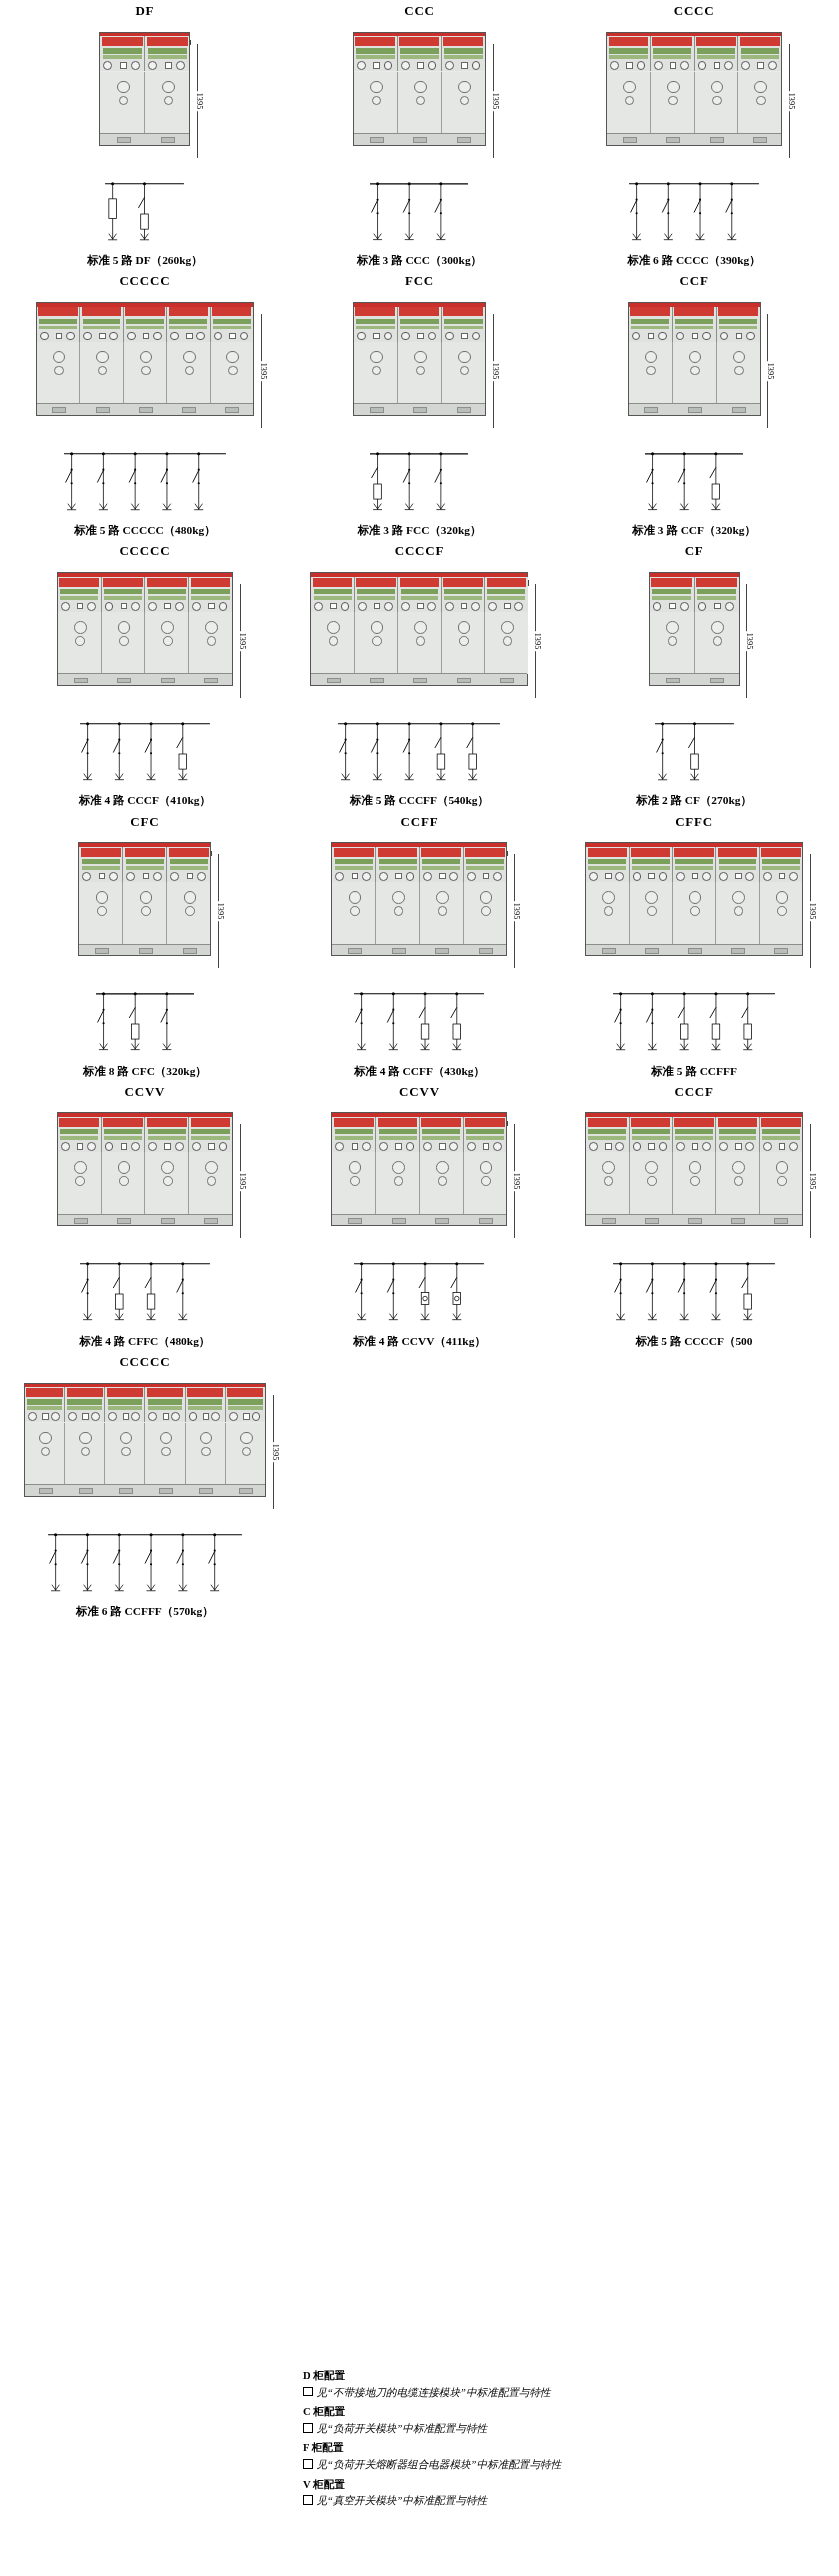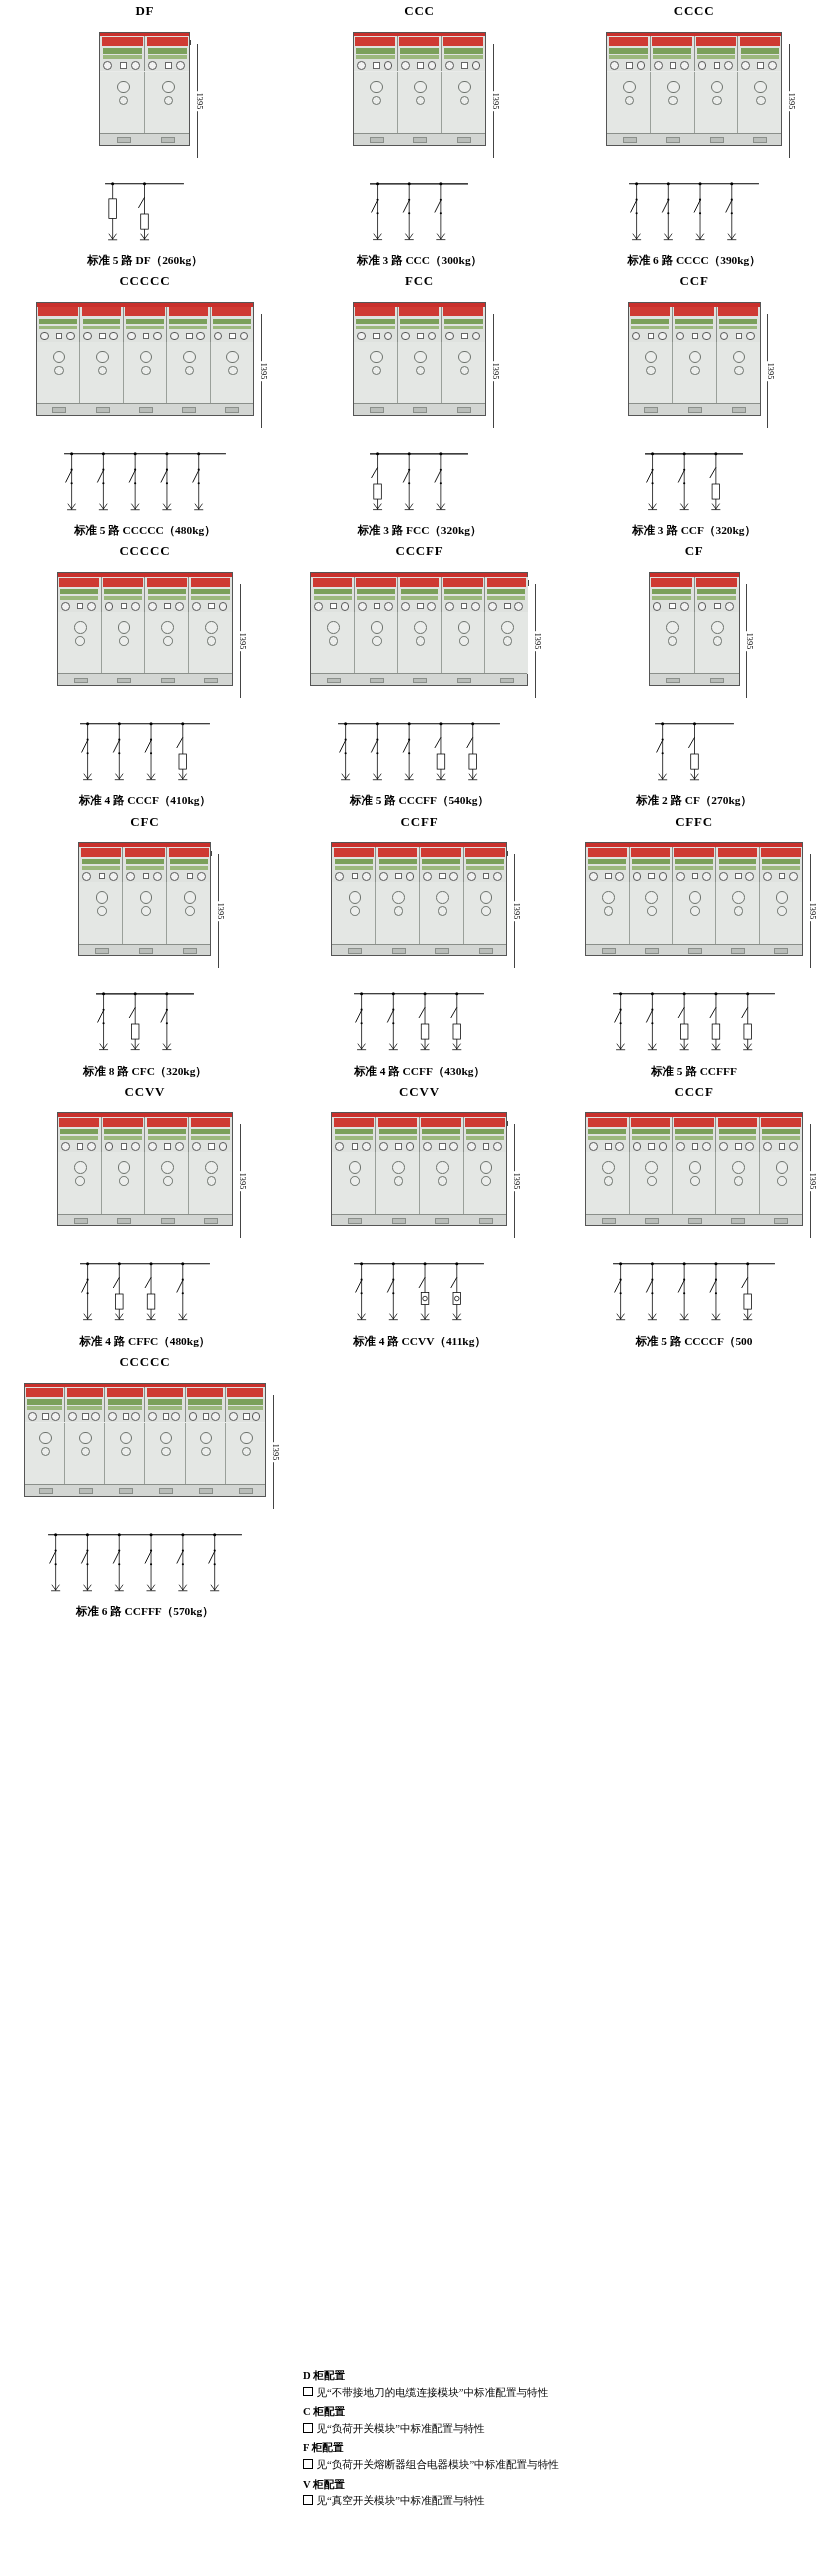--- a/index.html
+++ b/index.html
@@ -111,21 +111,21 @@
   .schem{position:absolute;left:0;right:0;bottom:0;height:72px;}
   .schem svg{display:block;margin:0 auto;}
 
   
   .legend{
     position:absolute;
     font-size:10.6px;
     line-height:16.6px;
   }
   .legend .lg-title{font-weight:bold;margin-top:3px;}
-  .legend .lg-item{white-space:nowrap;}
+  .legend .lg-item{white-space:nowrap;font-style:italic;}
   .legend .box{
     display:inline-block;width:7.6px;height:7.6px;border:0.8px solid #000;
     margin-right:3.8px;vertical-align:-0.8px;
   }
 </style>
 </head>
 <body>
 
 <div class="sheet">
   <div class="grid" id="grid">
@@ -807,21 +807,21 @@
               <rect x="139" y="46" width="10" height="20" fill="#fff" stroke="#000" stroke-width="1"></rect>
               <path d="M 139 72 L 144 79 L 149 72" fill="none" stroke="#000" stroke-width="1"></path>
               <line x1="138" y1="80" x2="150" y2="80" stroke="#000" stroke-width="1"></line>
               <circle cx="144" cy="6" r="2" fill="#000"></circle>
             </svg>
           </div>
      </div>
      <div class="caption">标准 4 路 CCCF（410kg）</div>
       </div>
       <div class="cell">
-        <div class="title">CCCFF</div>
+        <div class="title">CCCCF</div>
      <div class="drawing">
        <div class="cab-wrap" style="width:218px;height:127px;">
       <div class="dimtop">
         <span>1665</span>
         <i class="dimline"></i>
       </div>
       <div class="cab" style="margin-top:12px;height:114px;">
         <div class="topbar"></div>
         <div class="panelrow">
                 <div class="panel">

